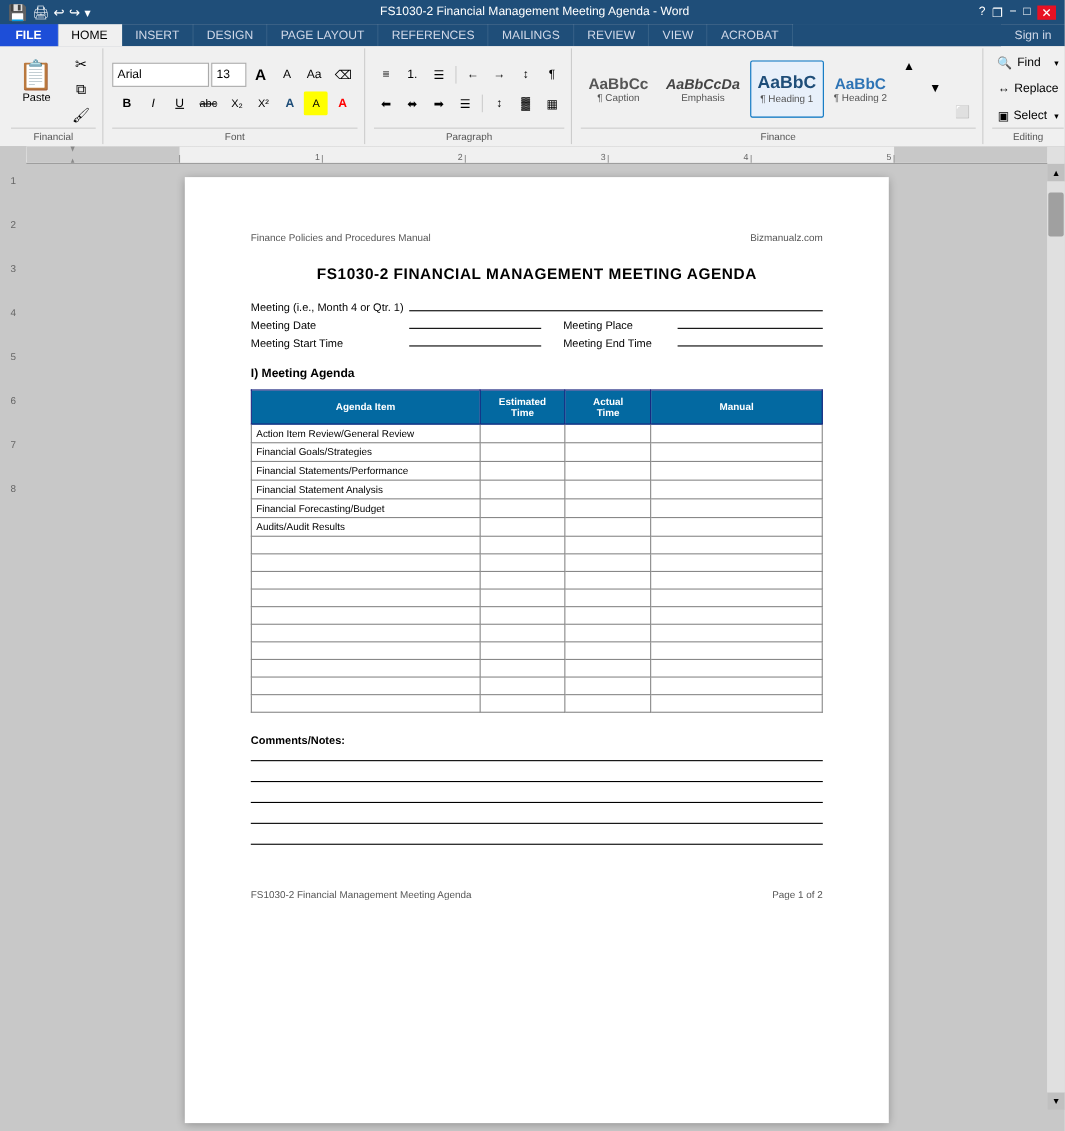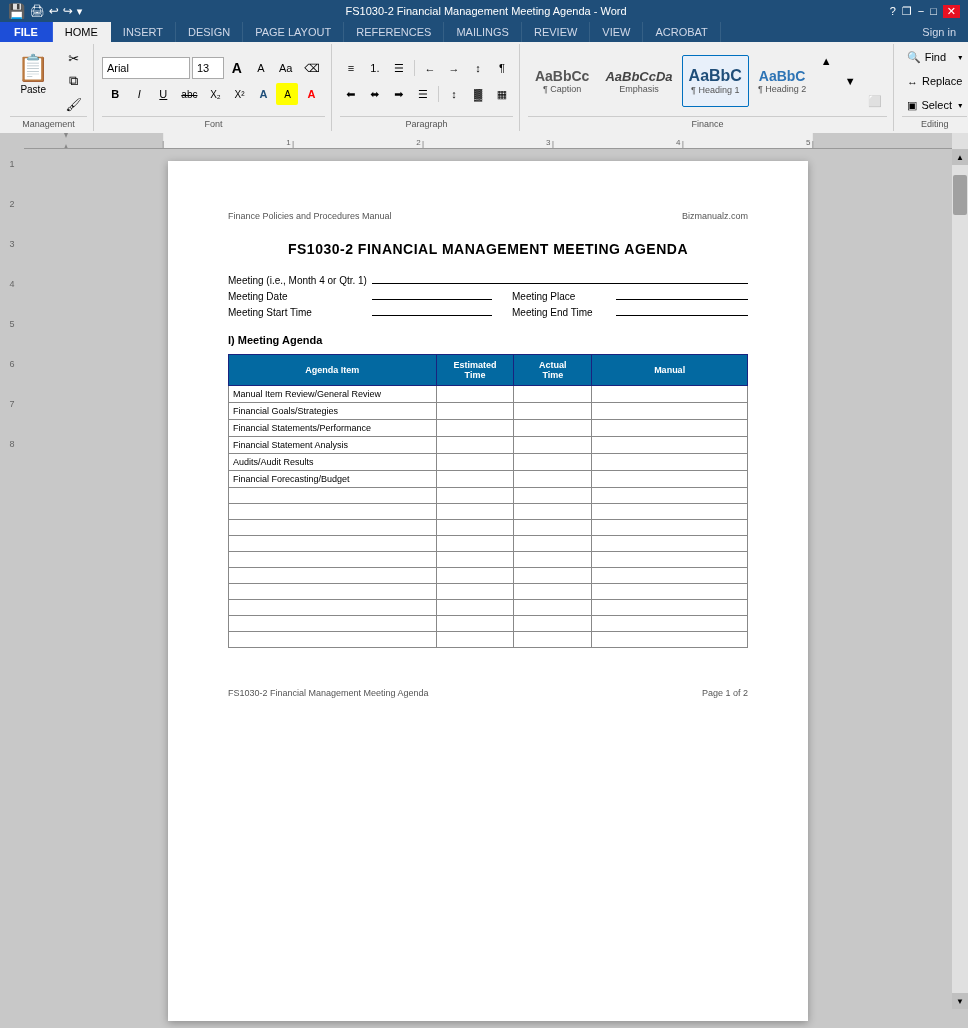--- a/index.html
+++ b/index.html
@@ -167,21 +167,21 @@
       <div class="rb-btn large" style="font-size:10px;">
         <span style="font-size:26px;">📋</span>
         <span>Paste</span>
       </div>
       <div style="display:flex;flex-direction:column;gap:1px;justify-content:center;margin-left:2px;">
         <div class="rb-btn" style="font-size:13px;">✂</div>
         <div class="rb-btn" style="font-size:13px;">⧉</div>
         <div class="rb-btn" style="font-size:13px;">🖌</div>
       </div>
     </div>
-    <div class="ribbon-group-label">Management</div>
+    <div class="ribbon-group-label">Financial</div>
   </div>
 
   <div class="ribbon-group">
     <div class="ribbon-group-content vertical">
       <div style="display:flex;align-items:center;gap:2px;margin-bottom:2px;">
         <div class="font-box font-name">Arial</div>
         <div class="font-box font-size">13</div>
         <div class="rb-btn" style="font-weight:bold;font-size:14px;">A</div>
         <div class="rb-btn" style="font-size:11px;">A</div>
         <div class="rb-btn">Aa</div>
@@ -348,21 +348,21 @@
         <thead>
           <tr>
             <th class="col-item">Agenda Item</th>
             <th class="col-est">Estimated<br>Time</th>
             <th class="col-act">Actual<br>Time</th>
             <th class="col-notes">Manual</th>
           </tr>
         </thead>
         <tbody id="agenda-tbody">
         <tr>
-              <td class="col-item">Manual Item Review/General Review</td>
+              <td class="col-item">Action Item Review/General Review</td>
               <td class="col-est"></td>
               <td class="col-act"></td>
               <td class="col-notes"></td>
             </tr>
             <tr>
               <td class="col-item">Financial Goals/Strategies</td>
               <td class="col-est"></td>
               <td class="col-act"></td>
               <td class="col-notes"></td>
             </tr>
@@ -372,27 +372,27 @@
               <td class="col-act"></td>
               <td class="col-notes"></td>
             </tr>
             <tr>
               <td class="col-item">Financial Statement Analysis</td>
               <td class="col-est"></td>
               <td class="col-act"></td>
               <td class="col-notes"></td>
             </tr>
             <tr>
+              <td class="col-item">Financial Forecasting/Budget</td>
+              <td class="col-est"></td>
+              <td class="col-act"></td>
+              <td class="col-notes"></td>
+            </tr>
+            <tr>
               <td class="col-item">Audits/Audit Results</td>
-              <td class="col-est"></td>
-              <td class="col-act"></td>
-              <td class="col-notes"></td>
-            </tr>
-            <tr>
-              <td class="col-item">Financial Forecasting/Budget</td>
               <td class="col-est"></td>
               <td class="col-act"></td>
               <td class="col-notes"></td>
             </tr>
             <tr>
               <td class="col-item"></td>
               <td class="col-est"></td>
               <td class="col-act"></td>
               <td class="col-notes"></td>
             </tr>
@@ -446,20 +446,28 @@
             </tr>
             <tr>
               <td class="col-item"></td>
               <td class="col-est"></td>
               <td class="col-act"></td>
               <td class="col-notes"></td>
             </tr>
           </tbody>
       </table>
 
+      <div class="comments-section">
+        <div class="comments-label">Comments/Notes:</div>
+        <div class="comment-line"></div>
+        <div class="comment-line"></div>
+        <div class="comment-line"></div>
+        <div class="comment-line"></div>
+        <div class="comment-line"></div>
+      </div>
 
       <div class="doc-footer">
         <span>FS1030-2 Financial Management Meeting Agenda</span>
         <span>Page 1 of 2</span>
       </div>
 
     </div>
   </div>
 
   <div class="scrollbar-v" style="width:16px;height:860px;">

